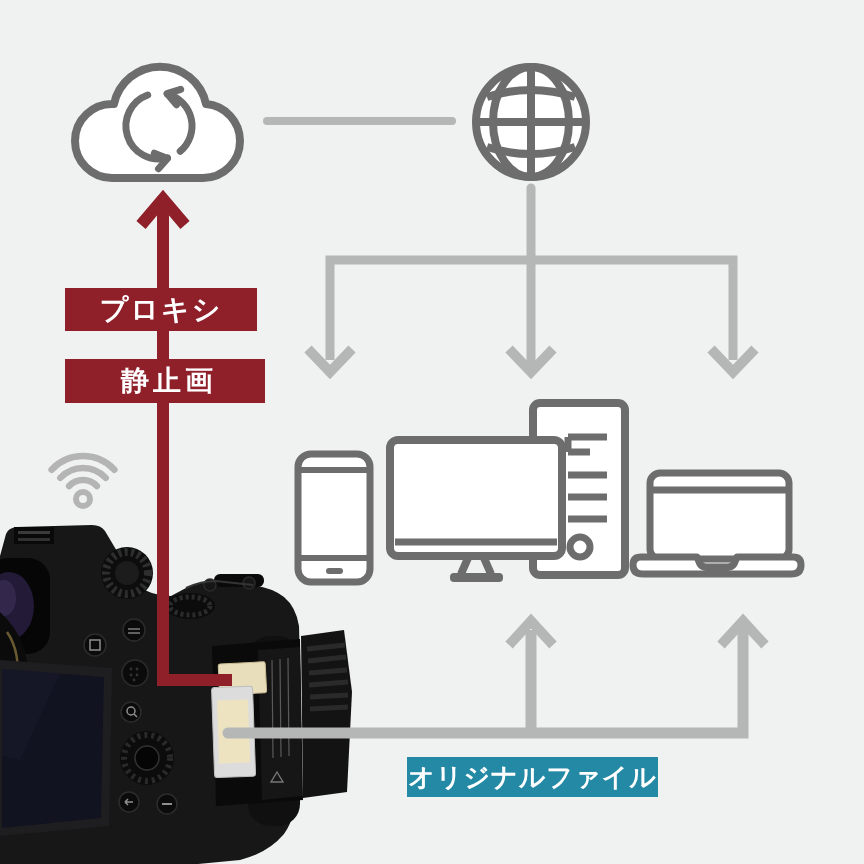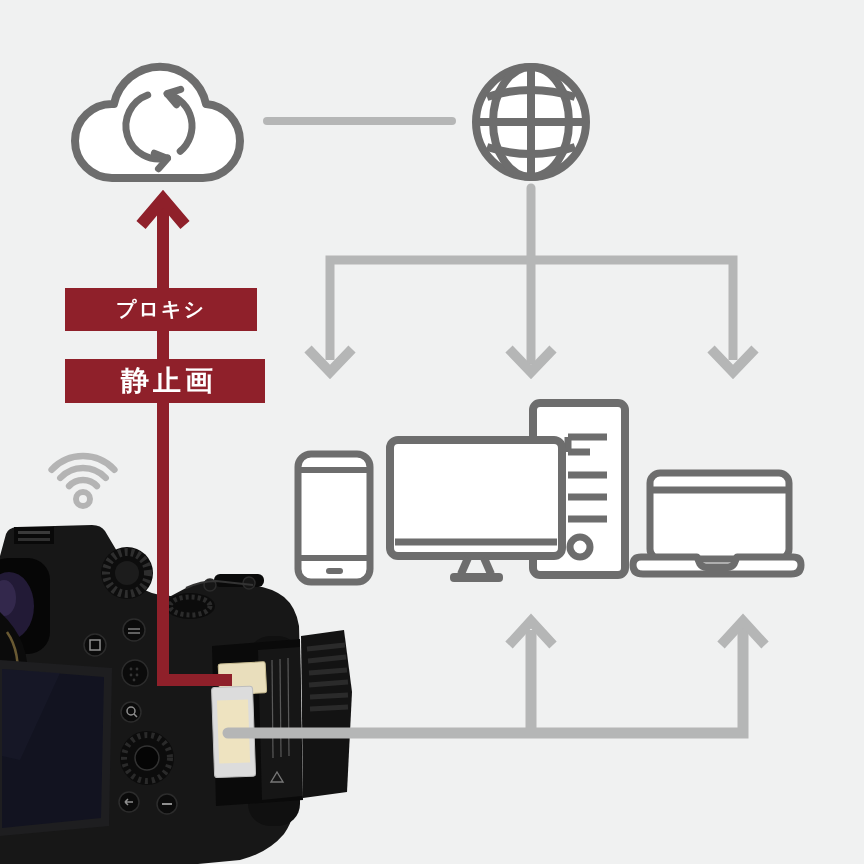--- a/index.html
+++ b/index.html
@@ -13,21 +13,21 @@
   .stage svg{position:absolute;left:0;top:0;}
   .flow-label{
     position:absolute;
     display:flex;align-items:center;justify-content:center;
     color:#ffffff;font-weight:bold;
     white-space:nowrap;
     z-index:5;
   }
   .flow-label.red{background:#8f202a;}
   .flow-label.teal{background:#2489a4;}
-  #label-proxy{left:65px;top:288px;width:192px;height:43px;font-size:20px;letter-spacing:2px;}
+  #label-proxy{left:65px;top:288px;width:192px;height:43px;font-size:28px;letter-spacing:2px;}
   #label-still{left:65px;top:359px;width:192px;height:44px;font-size:28px;letter-spacing:4px;padding-left:8px;}
   #label-original{left:407px;top:757px;width:251px;height:40px;font-size:26px;letter-spacing:1px;}
 </style>
 </head>
 <body>
 
 <div class="stage">
 
   <svg width="864" height="864" viewBox="0 0 864 864">
 
@@ -212,14 +212,15 @@
       <path d="M641,557 L697,557 L700,564 Q702,567 706,567 L728,567 Q732,567 734,564 L737,557 L793,557
                Q801,557 801,565 Q801,574 791,574 L643,574 Q633,574 633,565 Q633,557 641,557 Z" fill="#ffffff" stroke="#6d6d6d" stroke-width="7" stroke-linejoin="round"></path>
     </g>
 
   </svg>
 
   <div class="flow-label red" id="label-proxy">プロキシ</div>
 
   <div class="flow-label red" id="label-still">静止画</div>
 
+  <div class="flow-label teal" id="label-original">オリジナルファイル</div>
 
 </div>
 
 </body></html>

